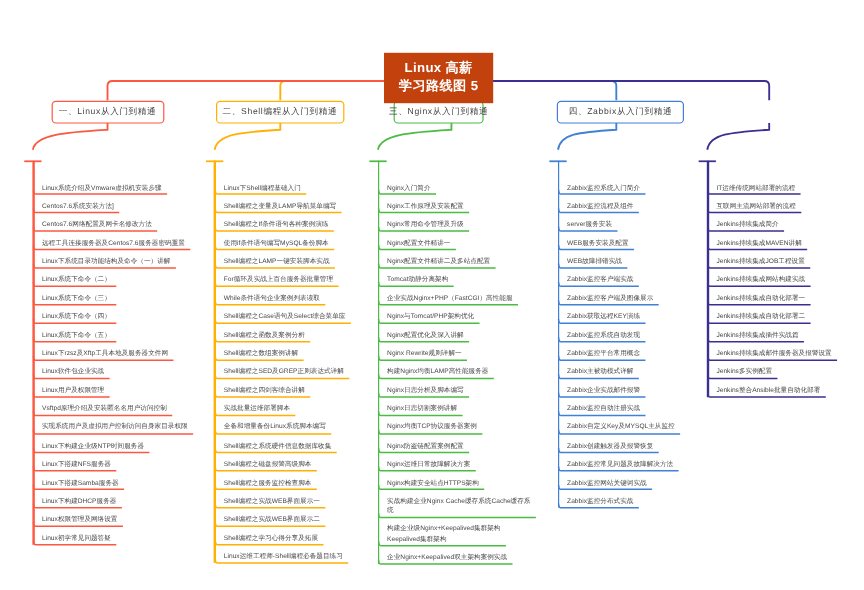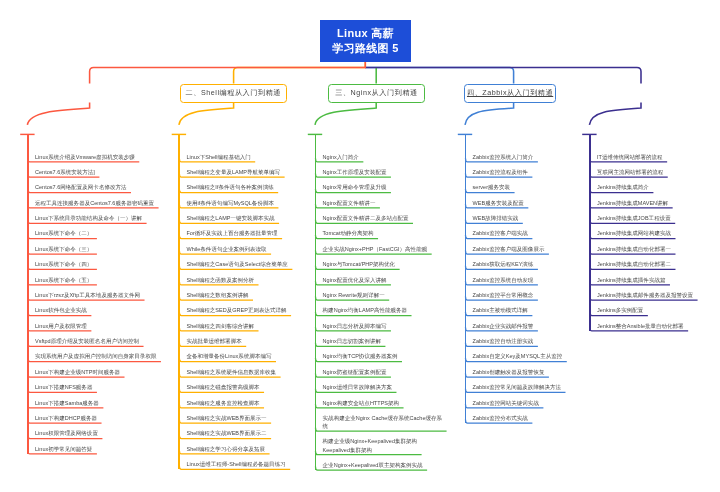--- a/index.html
+++ b/index.html
@@ -133,31 +133,34 @@
       <path d="M 589.85 204.290625 Q 590 207.890625 591.8 207.890625 L 672.65625 207.890625" stroke="#3b2f8f" stroke-width="1.25" fill="none"></path>
       <path d="M 589.85 219.665625 Q 590 223.265625 591.8 223.265625 L 675.203125 223.265625" stroke="#3b2f8f" stroke-width="1.25" fill="none"></path>
       <path d="M 589.85 235.040625 Q 590 238.640625 591.8 238.640625 L 675.484375 238.640625" stroke="#3b2f8f" stroke-width="1.25" fill="none"></path>
       <path d="M 589.85 250.415625 Q 590 254.015625 591.8 254.015625 L 675.484375 254.015625" stroke="#3b2f8f" stroke-width="1.25" fill="none"></path>
       <path d="M 589.85 265.790625 Q 590 269.390625 591.8 269.390625 L 675.484375 269.390625" stroke="#3b2f8f" stroke-width="1.25" fill="none"></path>
       <path d="M 589.85 281.165625 Q 590 284.765625 591.8 284.765625 L 669.953125 284.765625" stroke="#3b2f8f" stroke-width="1.25" fill="none"></path>
       <path d="M 589.85 296.540625 Q 590 300.140625 591.8 300.140625 L 697.5625 300.140625" stroke="#3b2f8f" stroke-width="1.25" fill="none"></path>
       <path d="M 589.85 311.915625 Q 590 315.515625 591.8 315.515625 L 647.875 315.515625" stroke="#3b2f8f" stroke-width="1.25" fill="none"></path>
       <path d="M 589.85 327.290625 Q 590 330.890625 591.8 330.890625 L 688.140625 330.890625" stroke="#3b2f8f" stroke-width="1.25" fill="none"></path>
     </svg>
-<div class="title-box" style="background: #1d4ed8;">
+<div class="title-box" style="background: #c2410c; margin-top: 24px;">
       <span>Linux 高薪</span>
       <span>学习路线图 5</span>
+    </div>
+<div class="branch-box" style="left: 42.6px; top: 83.6px; width: 94px; border-color: rgb(252, 88, 64);">
+      <span>一、Linux从入门到精通</span>
     </div>
 <div class="branch-box" style="left: 179.8px; top: 83.6px; width: 107px; border-color: rgb(255, 176, 0);">
       <span>二、Shell编程从入门到精通</span>
     </div>
-<div class="branch-box" style="left: 328px; top: 83.6px; width: 97px; border-color: rgb(76, 187, 66);">
+<div class="branch-box" style="left: 328px; top: 83.6px; width: 75px; border-color: rgb(76, 187, 66);">
       <span>三、Nginx从入门到精通</span>
     </div>
-<div class="branch-box" style="left: 464.1px; top: 83.6px; width: 92px; border-color: rgb(64, 128, 213); text-decoration: underline;">
+<div class="branch-box" style="left: 464.1px; top: 83.6px; width: 106px; border-color: rgb(64, 128, 213);">
       <span>四、Zabbix从入门到精通</span>
     </div>
 <div class="col-items" style="left:27.4px;top:147.4px;width:134px;">
   <div class="item">
         <span class="item-text">Linux系统介绍及Vmware虚拟机安装步骤</span>
       </div>
   <div class="item">
         <span class="item-text">Centos7.6系统安装方法]</span>
       </div>
   <div class="item">

